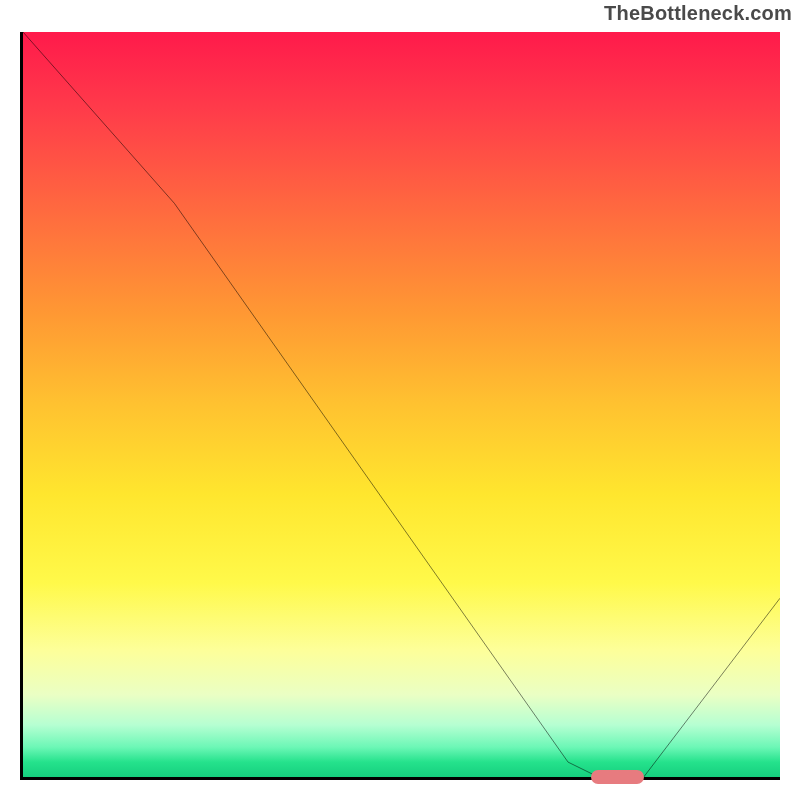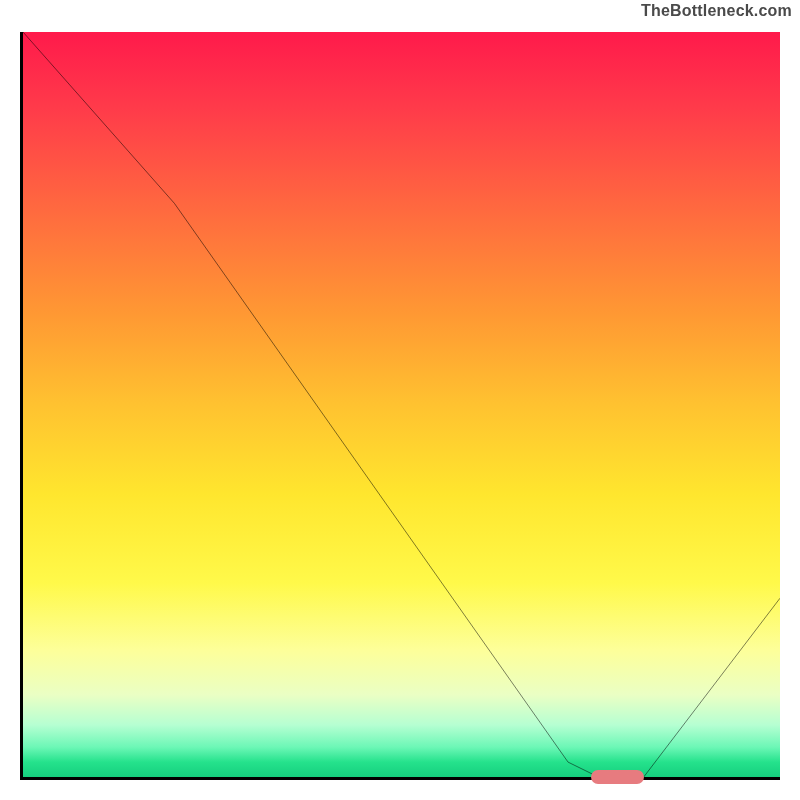--- a/index.html
+++ b/index.html
@@ -13,21 +13,21 @@
   .wrap {
     position: relative;
     width: 800px;
     height: 800px;
   }
   .watermark {
     position: absolute;
     top: 2px;
     right: 8px;
     color: #4a4a4a;
-    font-size: 16px;
+    font-size: 20px;
     font-weight: 600;
     letter-spacing: 0.2px;
   }
   .plot {
     position: absolute;
     left: 20px;
     top: 32px;
     width: 760px;
     height: 748px;
     border-left: 3px solid #000;

